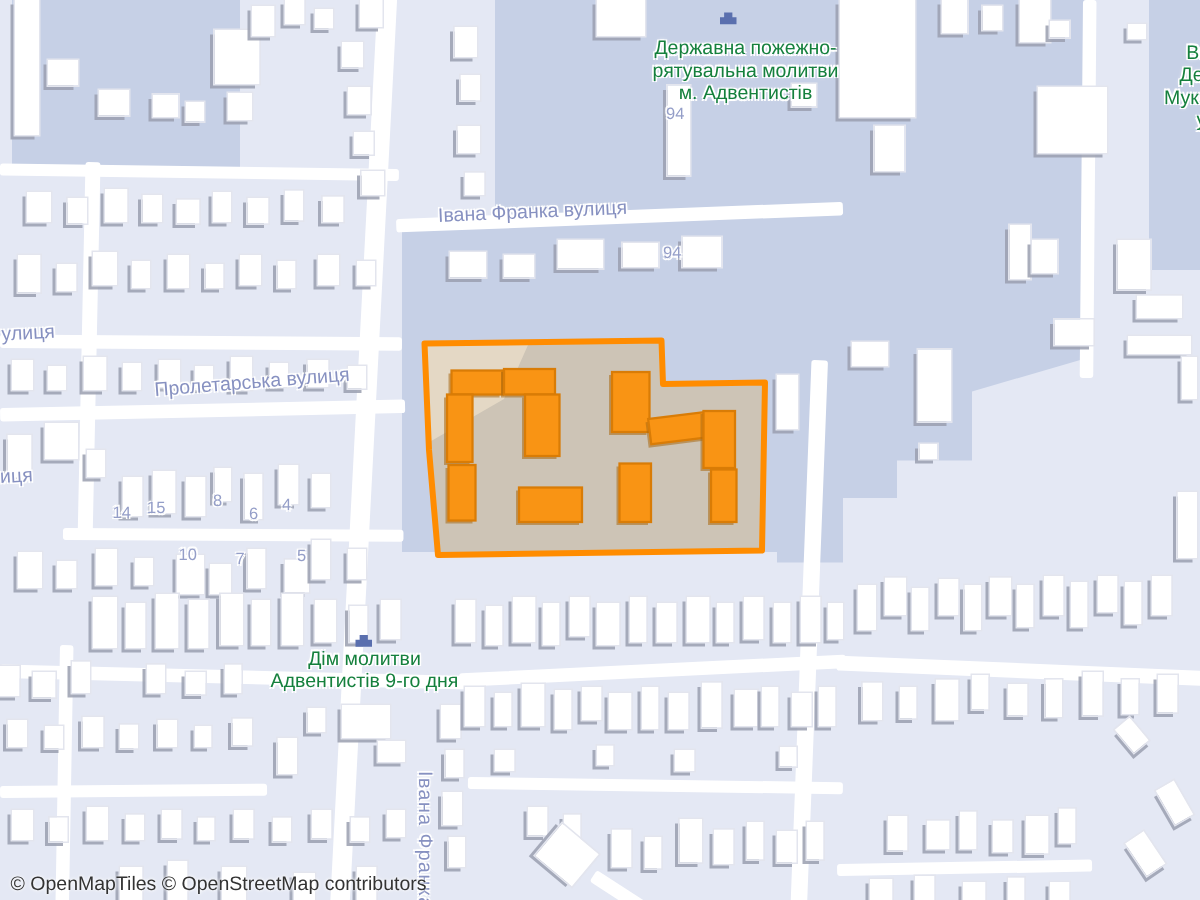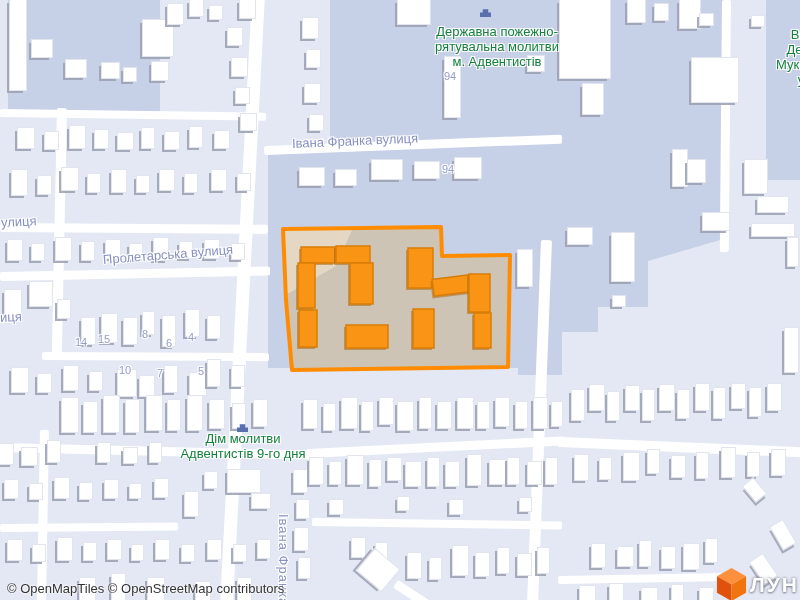--- a/index.html
+++ b/index.html
@@ -337,21 +337,13 @@
       <div class="lbl hnum" style="left: 166px; top: 337px;">6</div>
       <div class="lbl hnum" style="left: 188px; top: 331px;">4</div>
       <div class="lbl hnum" style="left: 157px; top: 367px;">7</div>
       <div class="lbl hnum" style="left: 198px; top: 365px;">5</div>
     </div>
 
   <div id="attribution">
     <span>© OpenMapTiles © OpenStreetMap contributors</span>
   </div>
 
-  <div id="lun-logo">
-    <svg width="31" height="33" viewBox="0 0 30 34">
-      <polygon id="cube-top" points="15,0 30,8.5 15,17 0,8.5" fill="#fe8f3d"></polygon>
-      <polygon id="cube-left" points="0,8.5 15,17 15,34 0,25.5" fill="#e0520c"></polygon>
-      <polygon id="cube-right" points="15,17 30,8.5 30,25.5 15,34" fill="#f0750f"></polygon>
-    </svg>
-    <span id="lun-text">ЛУН</span>
-  </div>
 </div>
 
 </body></html>

